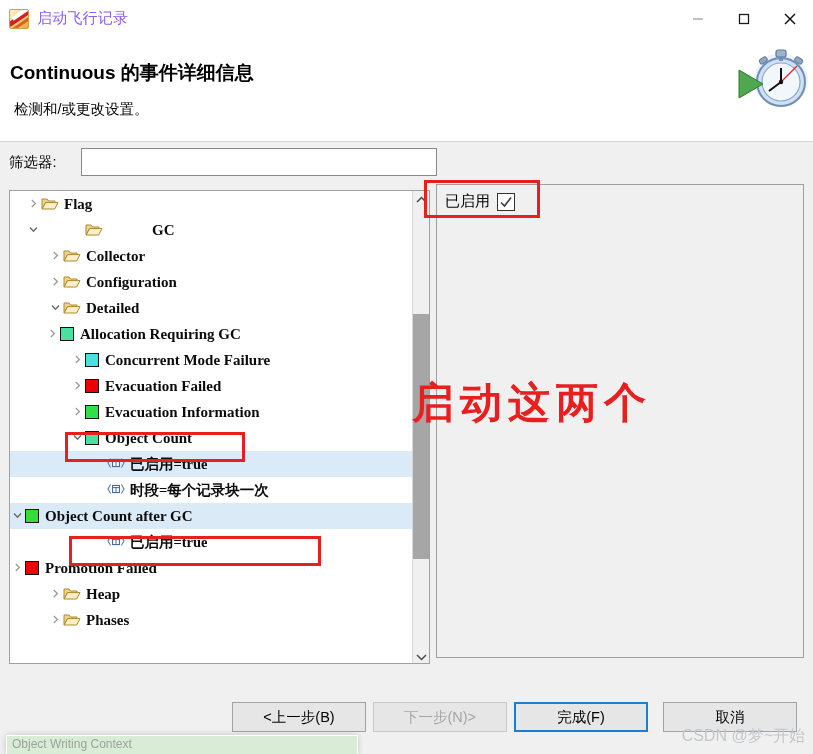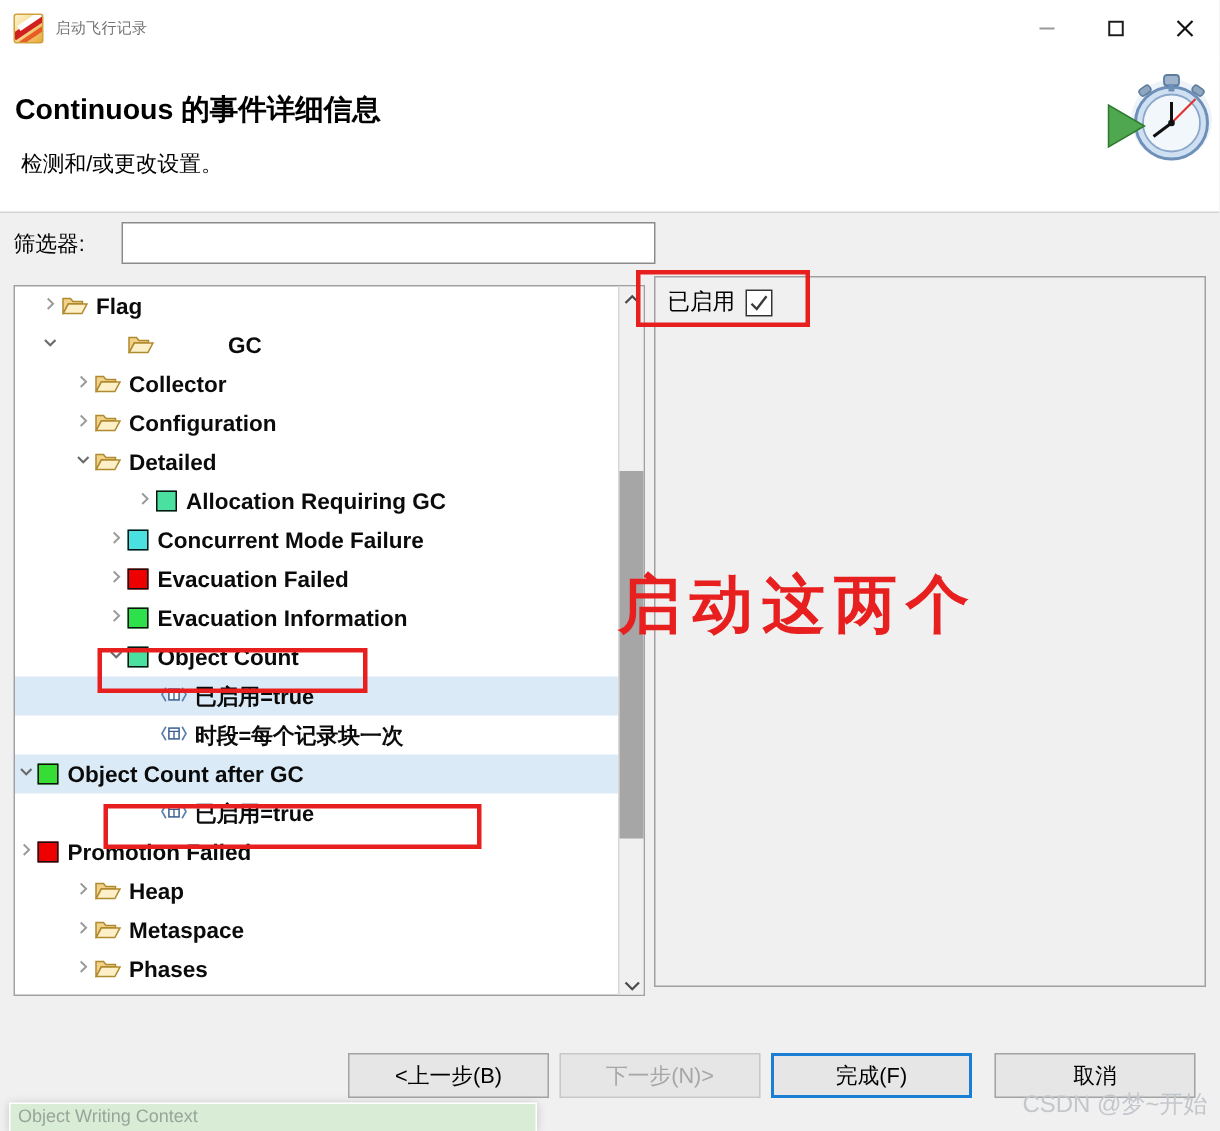--- a/index.html
+++ b/index.html
@@ -27,21 +27,21 @@
     flex: 0 0 auto;
   }
   #app-icon::before {
     content:""; position:absolute; left:-3px; top:5px; width:26px; height:5px;
     background:#d02020; transform: rotate(-34deg); box-shadow: 0 6px 0 -1px #e85a28;
   }
   #app-icon::after {
     content:""; position:absolute; left:1px; top:2px; width:18px; height:4px;
     background:#ffffff; transform: rotate(-34deg);
   }
-  #title-text { font-size: 10px; color: #737373; letter-spacing: .2px; }
+  #title-text { font-size: 15px; color: #8b5cf6; letter-spacing: .2px; }
 
   .wincontrols { position:absolute; right:0; top:0; height:38px; display:flex; }
   .winbtn {
     width: 46px; height: 38px; display:flex; align-items:center; justify-content:center;
     color:#3a3a3a;
   }
   .winbtn svg { display:block; }
 
   
   #header {
@@ -70,21 +70,21 @@
     width: 356px; height: 28px; background:#ffffff;
     border: 1px solid #8a8a8a; outline: none;
     font-family: inherit; font-size: 13px; padding: 0 4px; color:#000;
   }
 
   
   #tree-panel {
     position:absolute; left: 9px; top: 190px; width: 421px; height: 474px;
     background: #ffffff; border: 1px solid #a0a0a0; overflow:hidden;
   }
-  #tree-scroll { position:absolute; left:0; top:0; width: 404px; height: 474px; overflow:hidden; }
+  #tree-scroll { position:absolute; left:0; top:0; width: 404px; height: 474px; overflow:hidden;font-family:Liberation Serif, serif; }
 
   .tnode { height: 26px; display:flex; align-items:center; white-space: nowrap; }
   .tnode.sel { background: #dbeaf7; }
   .arrow {
     width: 15px; text-align:center; color:#8a8a8a; font-size: 11px;
     flex: 0 0 auto; line-height: 1;
   }
   .arrow.blank { visibility: hidden; }
   .folder {
     width: 18px; height: 14px; flex: 0 0 auto; margin-right: 5px; position: relative;
@@ -266,21 +266,21 @@
       <div class="tnode" style="padding-left: 38px;">
         <span class="arrow"><svg width="9" height="9" viewBox="0 0 9 9">
             <polyline points="1,2.6 4.5,6.2 8,2.6" fill="none" stroke="#6a6a6a" stroke-width="1.4"></polyline>
           </svg></span>
         <span class="folder"><svg width="18" height="14" viewBox="0 0 18 14">
             <path d="M1 12 L1 2 L6 2 L7.6 4 L14 4 L14 5.5 L4.5 5.5 L1.2 12 Z" fill="#f2d28a" stroke="#b08a2e" stroke-width="1"></path>
             <path d="M1.2 12 L4.6 5.6 L17 5.6 L13.6 12 Z" fill="#fdf0c8" stroke="#b08a2e" stroke-width="1"></path>
           </svg></span>
         <span class="tlabel">Detailed</span>
       </div>
-      <div class="tnode" style="padding-left: 35px; margin-left: 44px;">
+      <div class="tnode" style="padding-left: 35px;">
         <span class="arrow"><svg width="9" height="9" viewBox="0 0 9 9">
             <polyline points="2.8,1 6.4,4.5 2.8,8" fill="none" stroke="#9a9a9a" stroke-width="1.3"></polyline>
           </svg></span>
         <span class="sq" style="background: rgb(74, 224, 160);"></span>
         <span class="tlabel">Allocation Requiring GC</span>
       </div>
       <div class="tnode" style="padding-left: 60px;">
         <span class="arrow"><svg width="9" height="9" viewBox="0 0 9 9">
             <polyline points="2.8,1 6.4,4.5 2.8,8" fill="none" stroke="#9a9a9a" stroke-width="1.3"></polyline>
           </svg></span>
@@ -372,30 +372,20 @@
         <span class="tlabel">Heap</span>
       </div>
       <div class="tnode" style="padding-left: 38px;">
         <span class="arrow"><svg width="9" height="9" viewBox="0 0 9 9">
             <polyline points="2.8,1 6.4,4.5 2.8,8" fill="none" stroke="#9a9a9a" stroke-width="1.3"></polyline>
           </svg></span>
         <span class="folder"><svg width="18" height="14" viewBox="0 0 18 14">
             <path d="M1 12 L1 2 L6 2 L7.6 4 L14 4 L14 5.5 L4.5 5.5 L1.2 12 Z" fill="#f2d28a" stroke="#b08a2e" stroke-width="1"></path>
             <path d="M1.2 12 L4.6 5.6 L17 5.6 L13.6 12 Z" fill="#fdf0c8" stroke="#b08a2e" stroke-width="1"></path>
           </svg></span>
-        <span class="tlabel">Metaspace</span>
-      </div>
-      <div class="tnode" style="padding-left: 38px;">
-        <span class="arrow"><svg width="9" height="9" viewBox="0 0 9 9">
-            <polyline points="2.8,1 6.4,4.5 2.8,8" fill="none" stroke="#9a9a9a" stroke-width="1.3"></polyline>
-          </svg></span>
-        <span class="folder"><svg width="18" height="14" viewBox="0 0 18 14">
-            <path d="M1 12 L1 2 L6 2 L7.6 4 L14 4 L14 5.5 L4.5 5.5 L1.2 12 Z" fill="#f2d28a" stroke="#b08a2e" stroke-width="1"></path>
-            <path d="M1.2 12 L4.6 5.6 L17 5.6 L13.6 12 Z" fill="#fdf0c8" stroke="#b08a2e" stroke-width="1"></path>
-          </svg></span>
         <span class="tlabel">Phases</span>
       </div>
     </div>
   <div id="tree-vsb">
     <div class="sb-arrow" id="sb-up">
       <svg width="11" height="8" viewBox="0 0 11 8">
           <polyline points="1,6 5.5,1.5 10,6" fill="none" stroke="#4a4a4a" stroke-width="1.5"></polyline>
         </svg>
     </div>
     <div id="tree-thumb" style="top: 123px; height: 245px;"></div>

